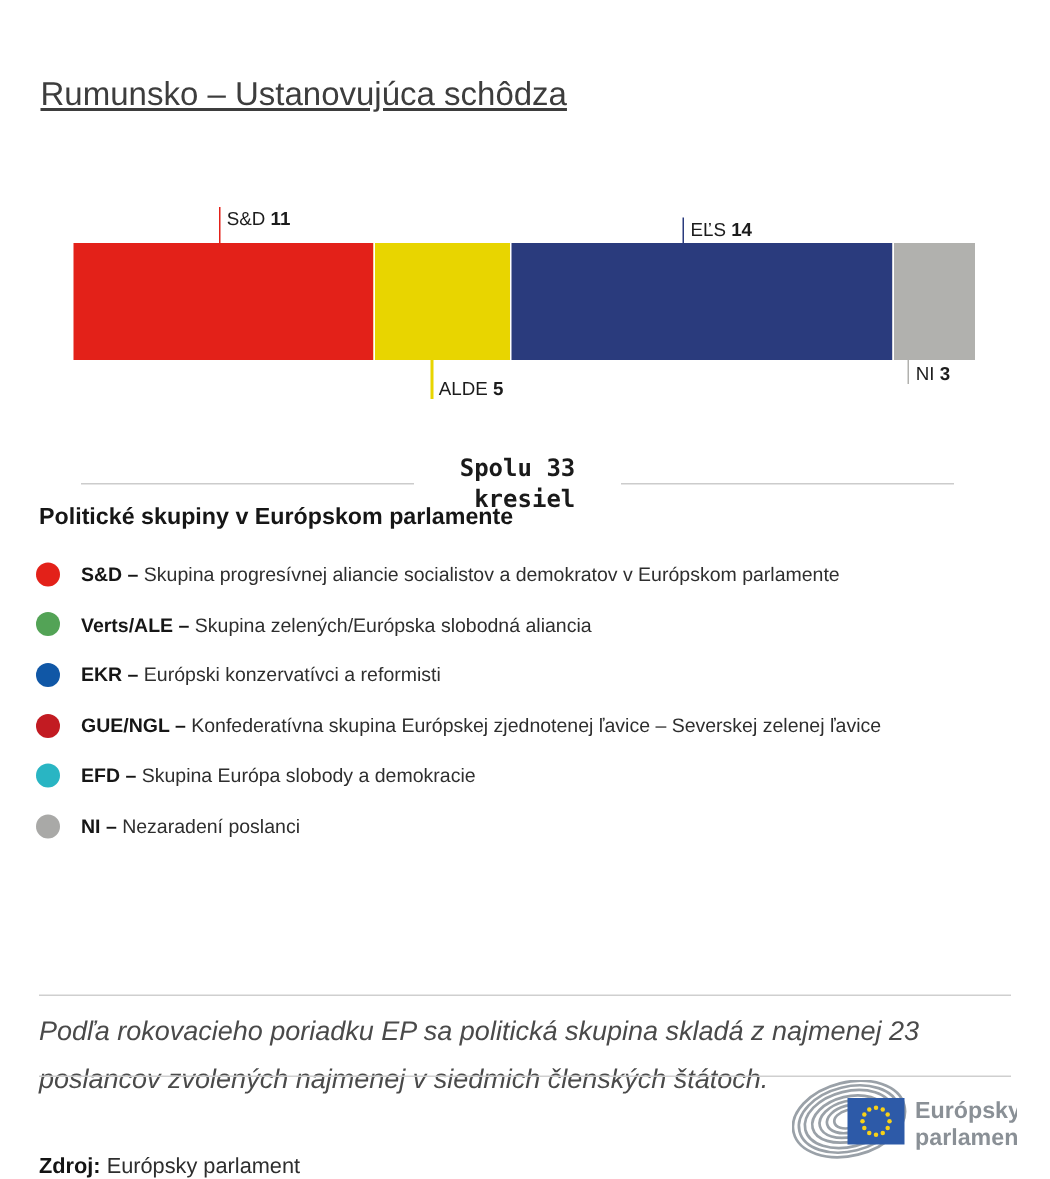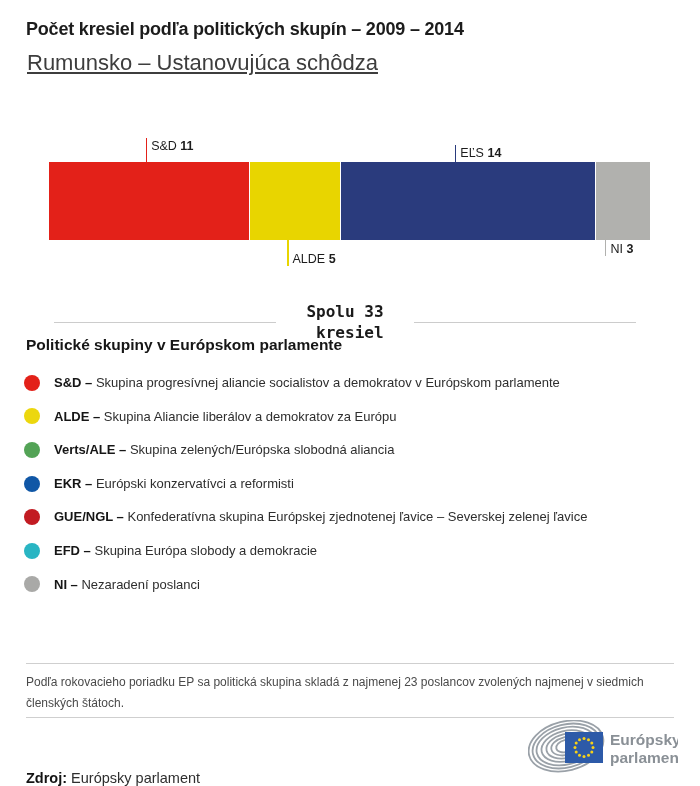--- a/index.html
+++ b/index.html
@@ -26,33 +26,32 @@
   .legend-heading{position:absolute;left:26px;top:336px;font-size:15.5px;font-weight:bold;color:#161616;}
   .legend{position:absolute;left:24px;top:366px;width:650px;}
   .legend-row{display:flex;align-items:center;height:33.6px;}
   .dot{width:16px;height:16px;border-radius:50%;flex:0 0 16px;margin-right:14px;}
   .legend-text{font-size:13px;color:#2e2e2e;line-height:1.2;}
   .legend-text b{color:#161616;}
 
   .rule{position:absolute;left:26px;width:648px;border-top:1px solid #cfcfcf;height:0;}
   .rule1{top:663px;}
   .rule2{top:717px;}
-  .footnote{position:absolute;left:26px;top:672px;width:645px;font-size:12px;
-            line-height:1.75;color:#4a4a4a;}
+  .footnote{position:absolute;left:26px;top:672px;width:645px;font-size:18px;
+            line-height:1.75;color:#4a4a4a;font-style:italic;}
 
   .source{position:absolute;left:26px;top:770px;font-size:14.5px;color:#2e2e2e;}
   .source b{color:#141414;}
   .logo{position:absolute;left:528px;top:720px;}
 </style>
 </head>
 <body>
 
 <div class="page">
 
-  <div class="title">Počet kresiel podľa politických skupín – 2009 – 2014</div>
   <div class="subtitle">Rumunsko – Ustanovujúca schôdza</div>
 
   <div class="chart-area">
     <div class="bar">
         <div class="seg" style="width: 33.3333%; background: rgb(227, 33, 25);"></div>
         <div class="seg" style="width: 15.1515%; background: rgb(232, 213, 0);"></div>
         <div class="seg" style="width: 42.4242%; background: rgb(42, 59, 125);"></div>
         <div class="seg" style="width: 9.09091%; background: rgb(177, 177, 174);"></div>
       </div>
   <div class="tick" style="left: calc(16.6667% - 0.5px); background: rgb(227, 33, 25); height: 24px; top: 1px;"></div>
@@ -72,24 +71,20 @@
       <div>kresiel</div>
     </div>
     <div class="total-rule"></div>
   </div>
 
   <div class="legend-heading">Politické skupiny v Európskom parlamente</div>
   <div class="legend">
       <div class="legend-row">
         <span class="dot" style="background: rgb(227, 33, 25);"></span>
         <span class="legend-text"><b>S&amp;D –</b> Skupina progresívnej aliancie socialistov a demokratov v Európskom parlamente</span>
-      </div>
-      <div class="legend-row">
-        <span class="dot" style="background: rgb(236, 215, 14);"></span>
-        <span class="legend-text"><b>ALDE –</b> Skupina Aliancie liberálov a demokratov za Európu</span>
       </div>
       <div class="legend-row">
         <span class="dot" style="background: rgb(83, 163, 86);"></span>
         <span class="legend-text"><b>Verts/ALE –</b> Skupina zelených/Európska slobodná aliancia</span>
       </div>
       <div class="legend-row">
         <span class="dot" style="background: rgb(16, 87, 166);"></span>
         <span class="legend-text"><b>EKR –</b> Európski konzervatívci a reformisti</span>
       </div>
       <div class="legend-row">

